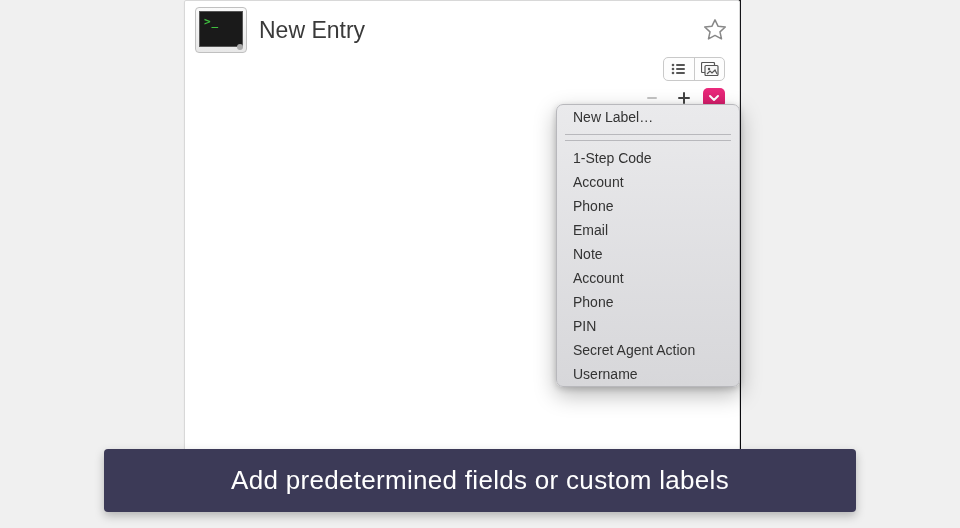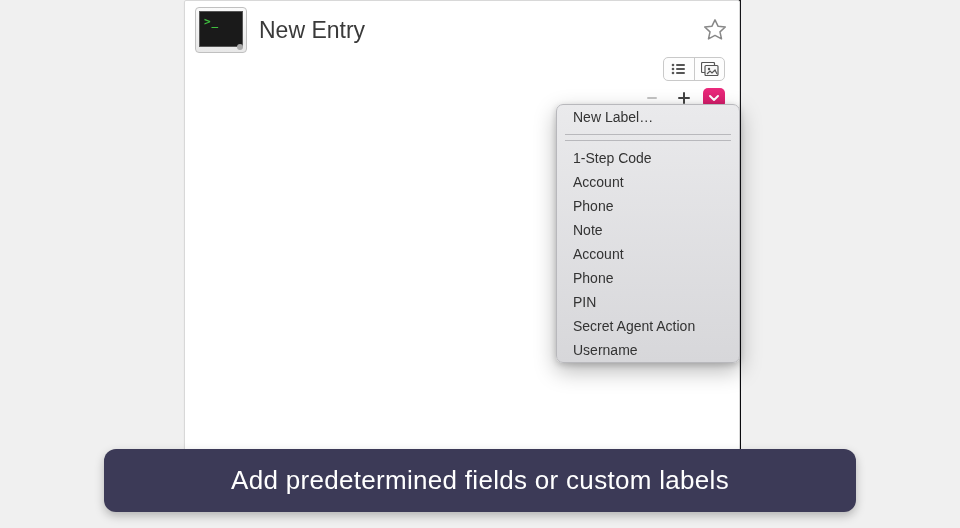--- a/index.html
+++ b/index.html
@@ -154,21 +154,21 @@
     margin: 5px 8px;
   }
 
   .caption-bar {
     position:absolute;
     left: 104px;
     bottom: 16px;
     width: 752px;
     background: #3c3a57;
     color: #ffffff;
-    border-radius: 12px;
+    border-radius: 4px;
     box-shadow: 0 4px 10px rgba(0,0,0,0.25);
     padding: 16px 10px;
     text-align:center;
     font-size: 26px;
     letter-spacing: 0.3px;
   }
 </style>
 </head>
 <body>
 
@@ -243,20 +243,21 @@
 <div class="menu">
   <div id="menu-g1">
       <div class="menu-item">New Label…</div>
     </div>
   <div class="menu-sep"></div>
   <div class="menu-sep"></div>
   <div id="menu-g3">
       <div class="menu-item">1-Step Code</div>
       <div class="menu-item">Account</div>
       <div class="menu-item">Phone</div>
+      <div class="menu-item">Email</div>
       <div class="menu-item">Note</div>
       <div class="menu-item">Account</div>
       <div class="menu-item">Phone</div>
       <div class="menu-item">PIN</div>
       <div class="menu-item">Secret Agent Action</div>
       <div class="menu-item">Username</div>
     </div>
 </div>
 
 <div class="caption-bar">

